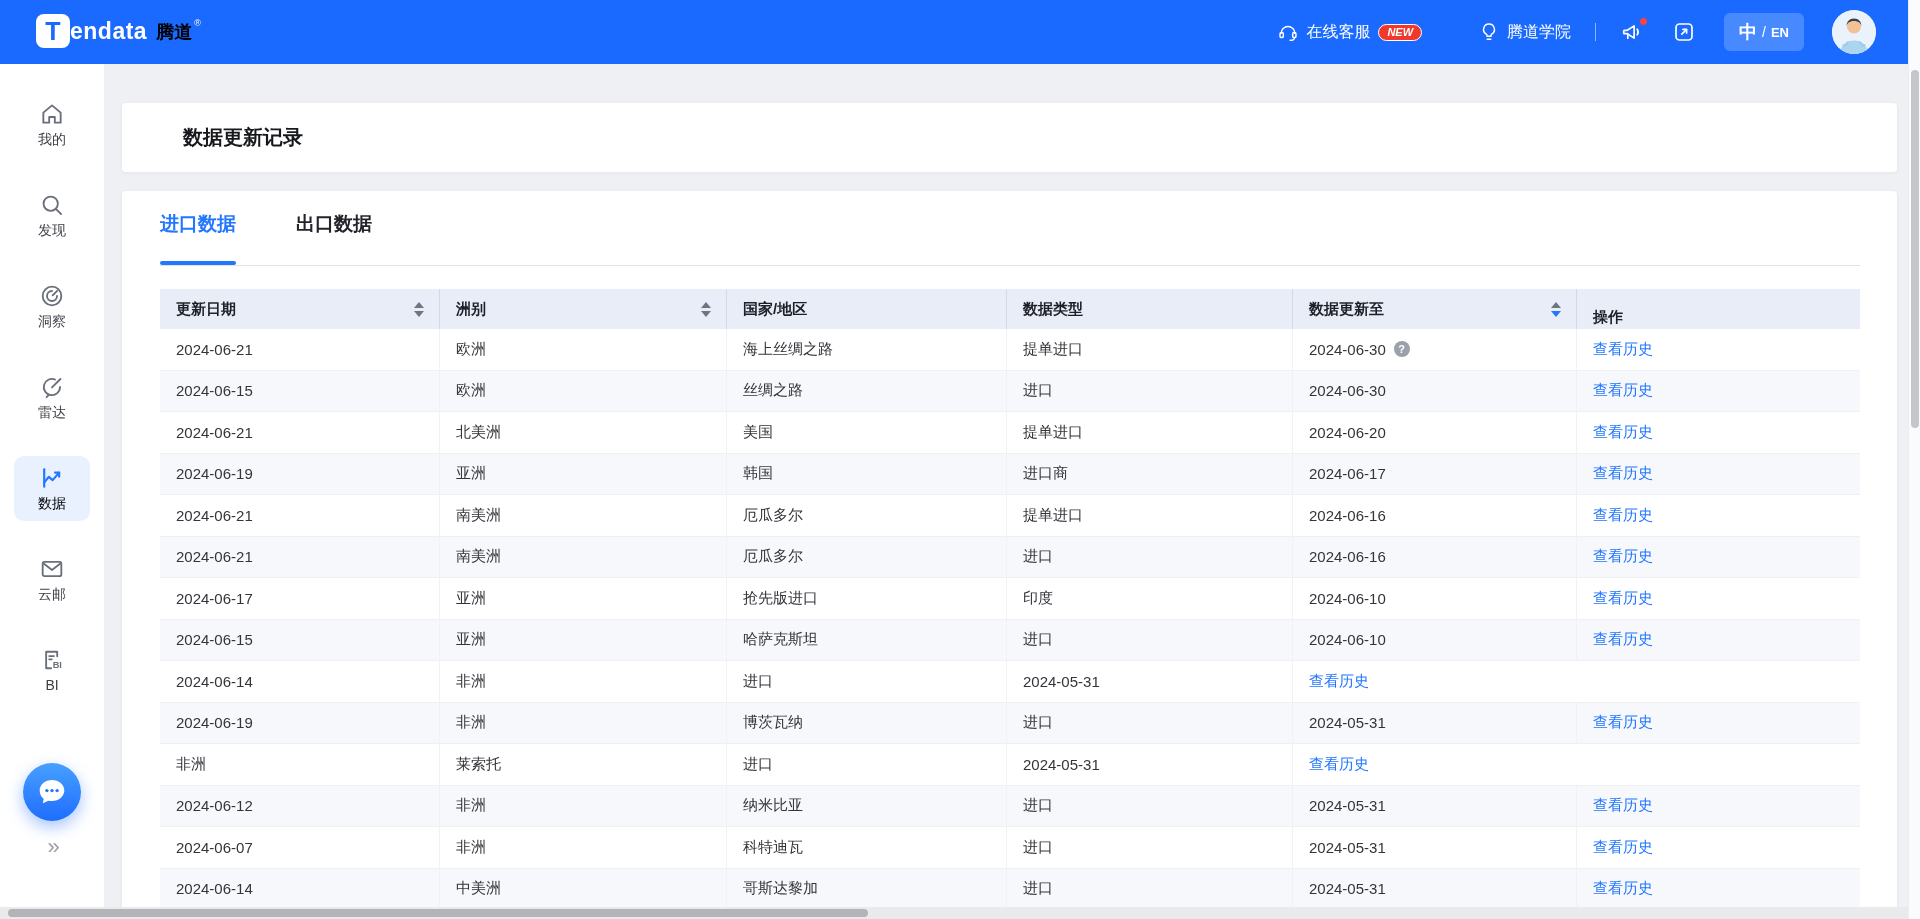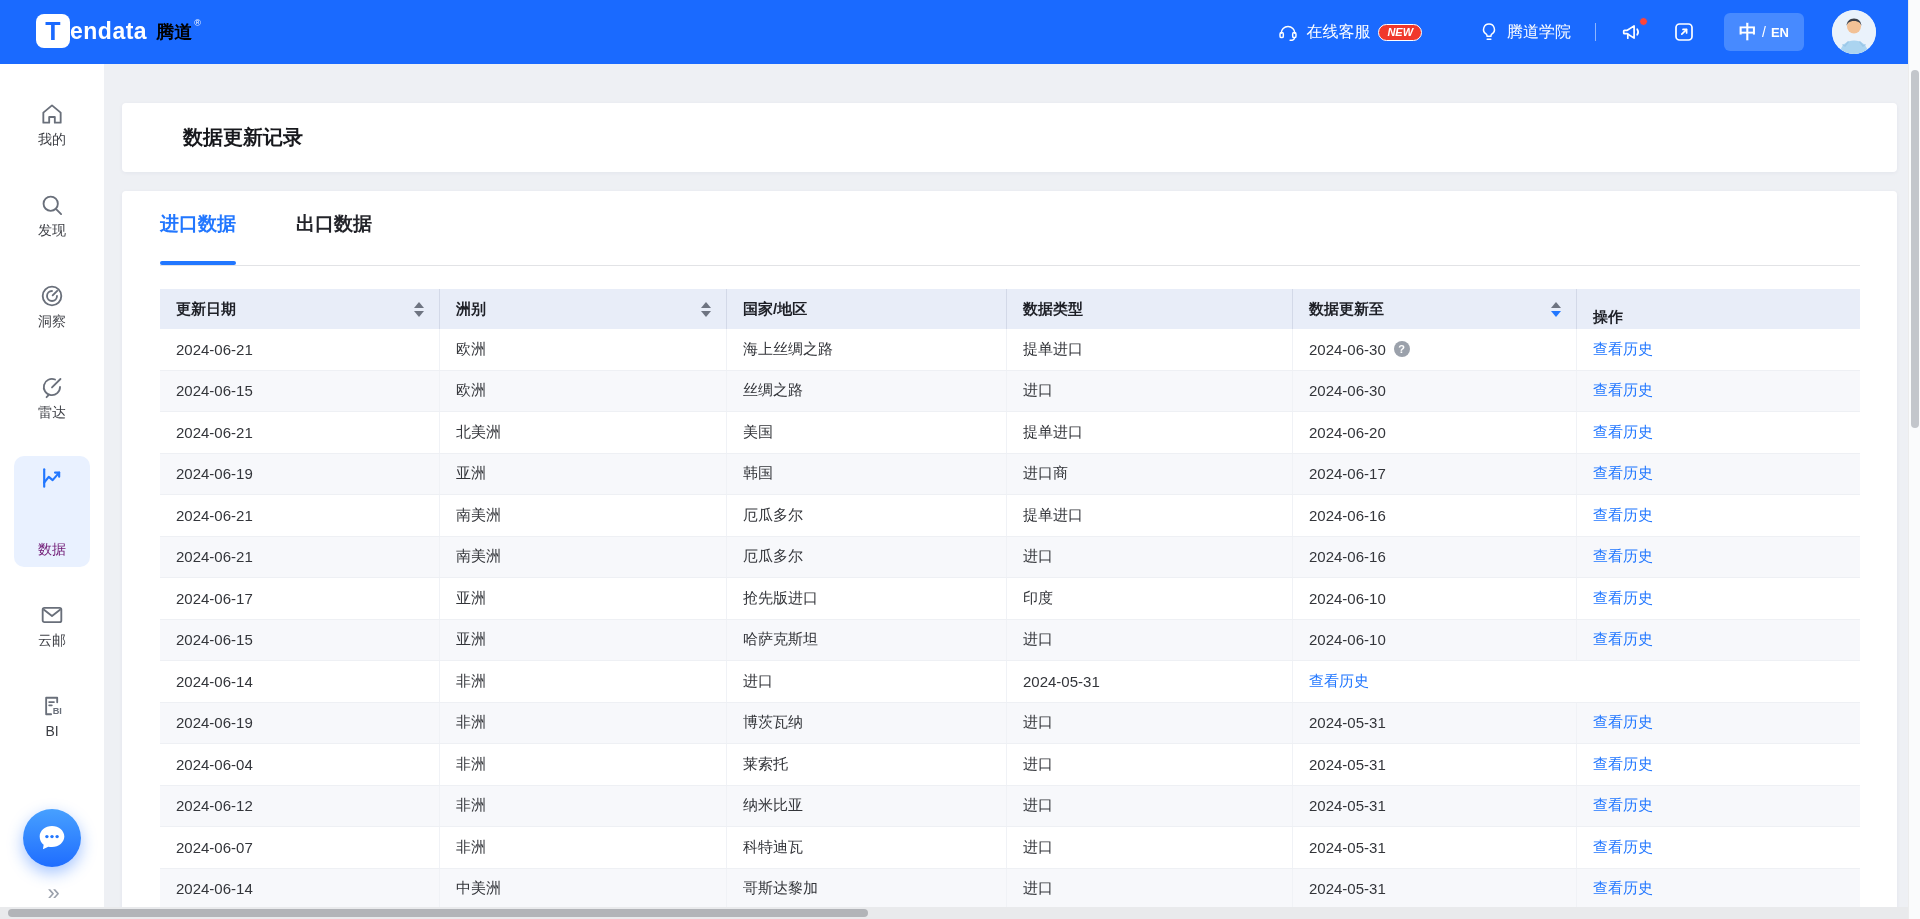--- a/index.html
+++ b/index.html
@@ -32,21 +32,21 @@
   .lang-en{font-size:13px;font-weight:bold;}
   .avatar{width:44px;height:44px;border-radius:50%;overflow:hidden;cursor:pointer;background:#eef4fb;flex:none;}
   
   .sidebar{position:absolute;top:64px;left:0;width:104px;height:855px;background:#fff;display:flex;flex-direction:column;align-items:center;z-index:4;}
   .side-item{width:76px;margin-top:26px;padding:9px 0;border-radius:10px;display:flex;flex-direction:column;align-items:center;cursor:pointer;}
   .side-item:first-child{margin-top:28px;}
   .side-item svg{width:26px;height:26px;stroke:#696f7a;fill:none;stroke-width:1.7;stroke-linecap:round;stroke-linejoin:round;}
   .side-item .lbl{font-size:14px;color:#3c3e44;line-height:17px;}
   .side-item.active{background:#e9f1ff;}
   .side-item.active svg{stroke:#2277ff;stroke-width:2;}
-  .side-item.active .lbl{color:#701a75;margin-top:46px;}
+  .side-item.active .lbl{color:#000000;}
   .chat-fab{margin-top:60px;width:58px;height:58px;border-radius:50%;background:linear-gradient(180deg,#47a0ff,#1f6dff);display:flex;align-items:center;justify-content:center;cursor:pointer;box-shadow:0 6px 16px rgba(31,109,255,.4);}
   .chat-fab svg{width:34px;height:34px;}
   .collapse{margin-top:13px;color:#9aa0ab;font-size:22px;cursor:pointer;letter-spacing:-3px;}
   
   .content{position:absolute;top:64px;left:104px;width:1816px;height:855px;overflow:hidden;}
   .title-card{margin:39px 23px 0 18px;height:69px;background:#fff;border-radius:4px;box-shadow:0 1px 4px rgba(20,40,90,.05);display:flex;align-items:center;}
   .page-title{margin-left:61px;font-size:20px;font-weight:bold;color:#17181c;}
   .main-card{margin:19px 23px 0 18px;background:#fff;border-radius:4px;height:900px;padding:0 37px 0 38px;box-shadow:0 1px 4px rgba(20,40,90,.05);}
   .tabs{display:flex;gap:60px;padding-top:22px;border-bottom:1px solid #e2e3e6;}
   .tab{font-size:19px;font-weight:bold;color:#23242a;line-height:22px;padding-bottom:30px;position:relative;cursor:pointer;}
@@ -441,23 +441,20 @@
             </div>
             <div class="td">
               <span>2024-05-31</span>
             </div>
             <div class="td">
               <a class="link">查看历史</a>
             </div>
           </div>
           <div class="trow">
             <div class="td">
-              <span>2024-06-04</span>
-            </div>
-            <div class="td">
               <span>非洲</span>
             </div>
             <div class="td">
               <span>莱索托</span>
             </div>
             <div class="td">
               <span>进口</span>
             </div>
             <div class="td">
               <span>2024-05-31</span>

